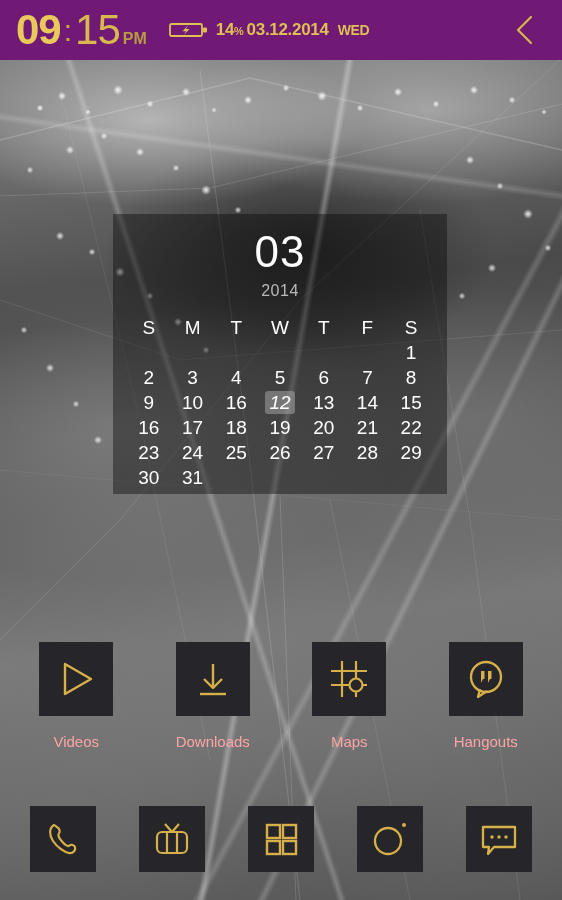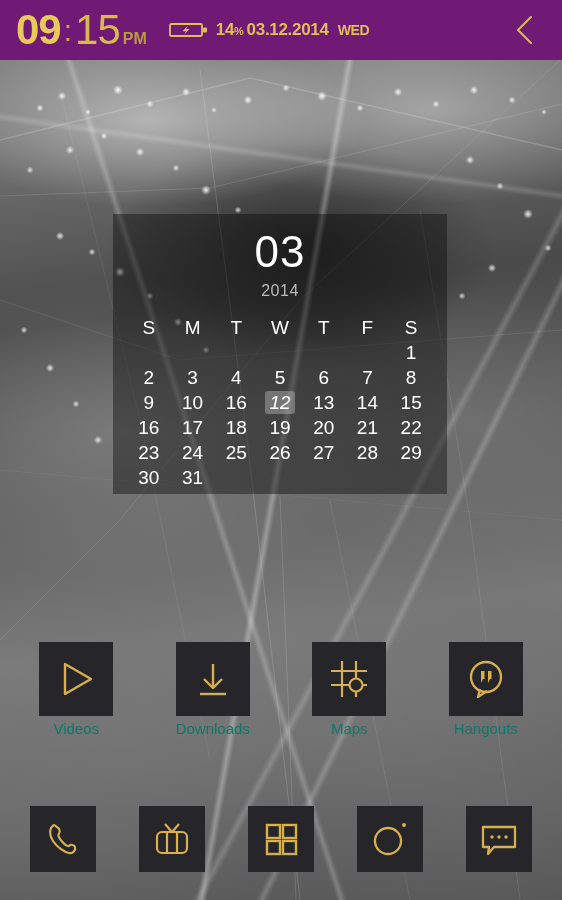--- a/index.html
+++ b/index.html
@@ -115,21 +115,21 @@
   .blank { visibility:hidden; }
   .today { display:inline-block; background:rgba(190,190,190,.42); border-radius:3px;
            padding:0 4px; margin:0 -4px;font-style:italic; }
 
   
   #appgrid { position:absolute; left:0; top:642px; width:562px;
              display:flex; justify-content:space-around; padding:0 8px; }
   .app { width:92px; display:flex; flex-direction:column; align-items:center; }
   .tile { width:74px; height:74px; background:#26262a; display:flex;
           align-items:center; justify-content:center; }
-  .app-label { margin-top:4px; font-size:15px; color:#0f766e; white-space:nowrap; }
+  .app-label { margin-top:17px; font-size:15px; color:#fca5a5; white-space:nowrap; }
 
   
   #dock { position:absolute; left:0; top:806px; width:562px;
           display:flex; justify-content:space-around; padding:0 8px; }
   .dock-item { width:92px; display:flex; justify-content:center; }
   .dock-tile { width:66px; height:66px; background:#26262a; display:flex;
                align-items:center; justify-content:center; }
 </style>
 </head>
 <body>

